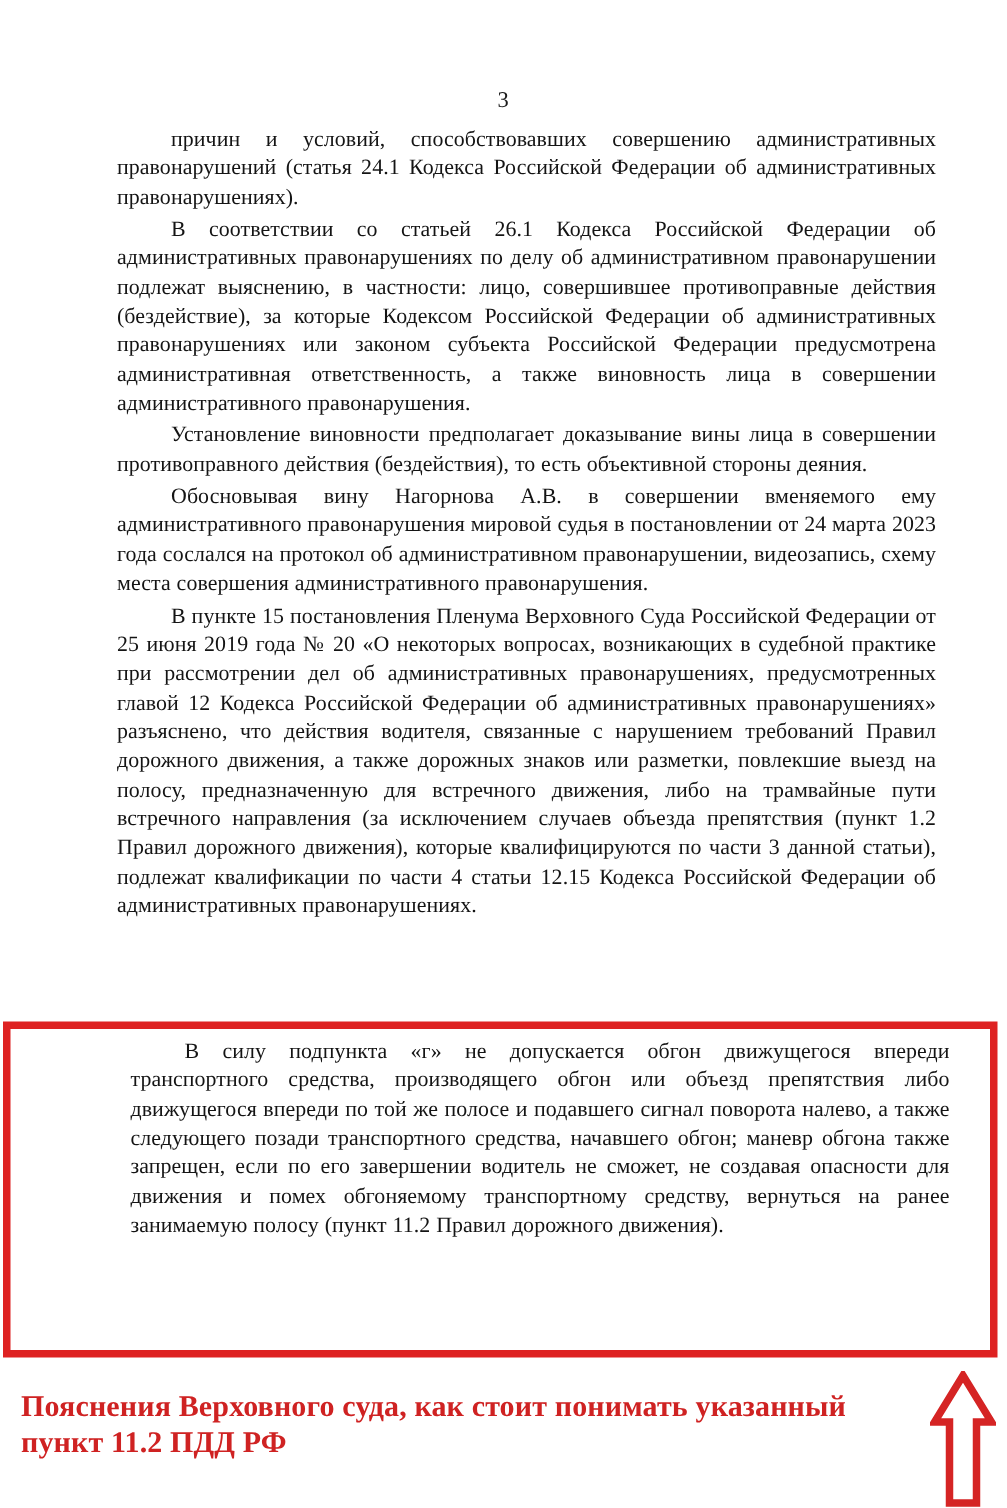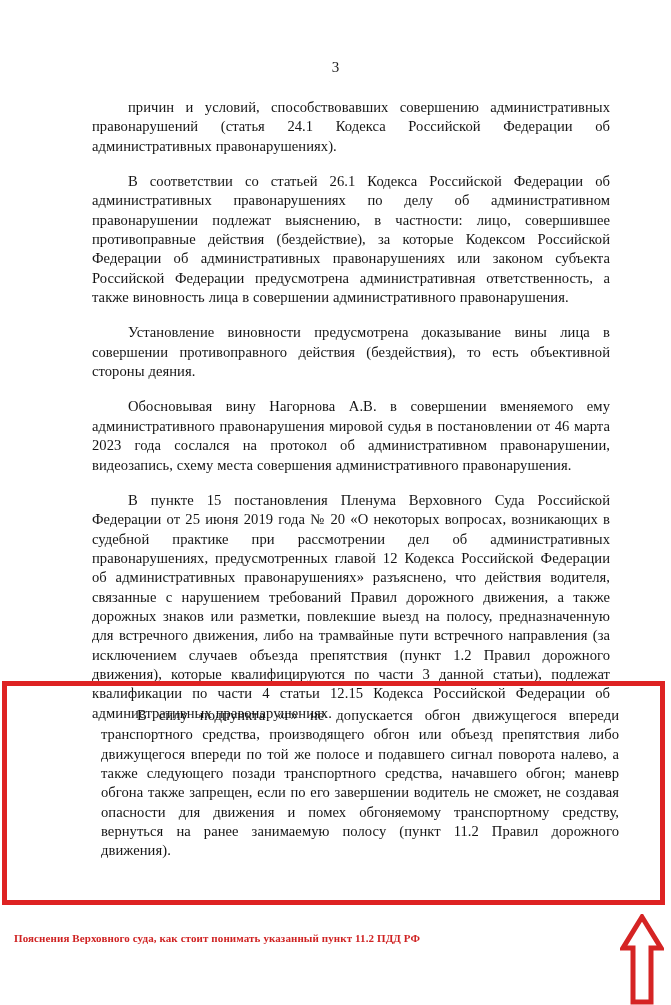--- a/index.html
+++ b/index.html
@@ -31,21 +31,21 @@
   }
 
   
   .doc-body {
     position: absolute;
     top: 82px;
     left: 76px;
     width: 550px;
   }
   .para {
-    margin: 16px;
+    margin: 2px;
     text-align: justify;
     text-justify: inter-word;
     text-indent: 36px;
     font-size: 14.6px;
     line-height: 19.35px;
     color: #141414;
     letter-spacing: 0.05px;
     word-spacing: 0.2px;
     hyphens: none;
   }
@@ -71,21 +71,21 @@
   }
 
   
   .annotation {
     position: absolute;
     left: 14px;
     top: 926px;
     width: 580px;
     font-family: "Liberation Serif", "DejaVu Serif", serif;
     font-weight: bold;
-    font-size: 11px;
+    font-size: 20px;
     line-height: 24px;
     color: #cf2222;
     letter-spacing: 0.1px;
   }
 
   
   .arrow-up {
     position: absolute;
     left: 620px;
     top: 914px;
@@ -97,22 +97,22 @@
 </head>
 <body>
 
 <div id="page">
 
   <div class="page-number">3</div>
 
   <div class="doc-body">
     <p class="para">причин и условий, способствовавших совершению административных правонарушений (статья 24.1 Кодекса Российской Федерации об административных правонарушениях).</p>
     <p class="para">В соответствии со статьей 26.1 Кодекса Российской Федерации об административных правонарушениях по делу об административном правонарушении подлежат выяснению, в частности: лицо, совершившее противоправные действия (бездействие), за которые Кодексом Российской Федерации об административных правонарушениях или законом субъекта Российской Федерации предусмотрена административная ответственность, а также виновность лица в совершении административного правонарушения.</p>
-    <p class="para">Установление виновности предусмотрена доказывание вины лица в совершении противоправного действия (бездействия), то есть объективной стороны деяния.</p>
-    <p class="para">Обосновывая вину Нагорнова А.В. в совершении вменяемого ему административного правонарушения мировой судья в постановлении от 46 марта 2023 года сослался на протокол об административном правонарушении, видеозапись, схему места совершения административного правонарушения.</p>
+    <p class="para">Установление виновности предполагает доказывание вины лица в совершении противоправного действия (бездействия), то есть объективной стороны деяния.</p>
+    <p class="para">Обосновывая вину Нагорнова А.В. в совершении вменяемого ему административного правонарушения мировой судья в постановлении от 24 марта 2023 года сослался на протокол об административном правонарушении, видеозапись, схему места совершения административного правонарушения.</p>
     <p class="para">В пункте 15 постановления Пленума Верховного Суда Российской Федерации от 25 июня 2019 года № 20 «О некоторых вопросах, возникающих в судебной практике при рассмотрении дел об административных правонарушениях, предусмотренных главой 12 Кодекса Российской Федерации об административных правонарушениях» разъяснено, что действия водителя, связанные с нарушением требований Правил дорожного движения, а также дорожных знаков или разметки, повлекшие выезд на полосу, предназначенную для встречного движения, либо на трамвайные пути встречного направления (за исключением случаев объезда препятствия (пункт 1.2 Правил дорожного движения), которые квалифицируются по части 3 данной статьи), подлежат квалификации по части 4 статьи 12.15 Кодекса Российской Федерации об административных правонарушениях.</p>
   </div>
 
   <div class="doc-body-boxed">
     <p class="para">В силу подпункта «г» не допускается обгон движущегося впереди транспортного средства, производящего обгон или объезд препятствия либо движущегося впереди по той же полосе и подавшего сигнал поворота налево, а также следующего позади транспортного средства, начавшего обгон; маневр обгона также запрещен, если по его завершении водитель не сможет, не создавая опасности для движения и помех обгоняемому транспортному средству, вернуться на ранее занимаемую полосу (пункт 11.2 Правил дорожного движения).</p>
   </div>
 
   <div class="highlight-box"></div>
 
   <div class="annotation">Пояснения Верховного суда, как стоит понимать указанный пункт 11.2 ПДД РФ</div>

